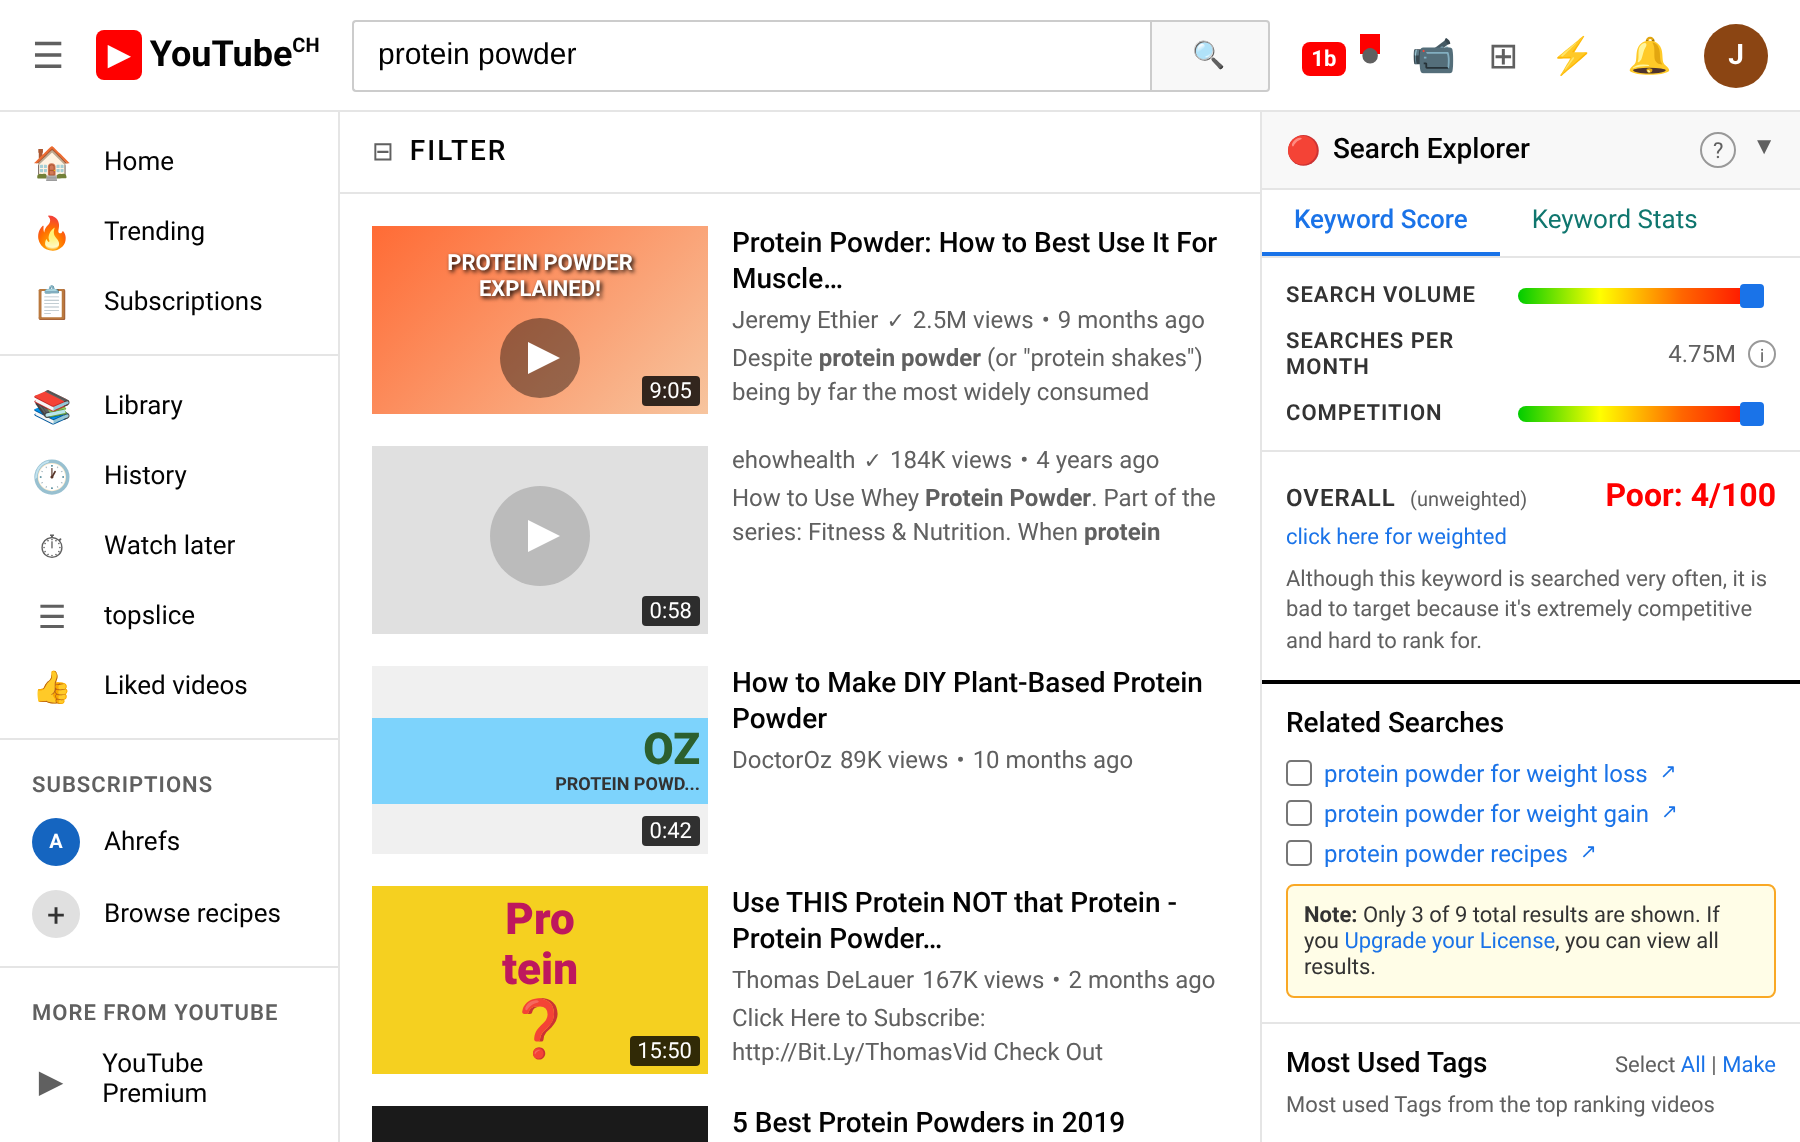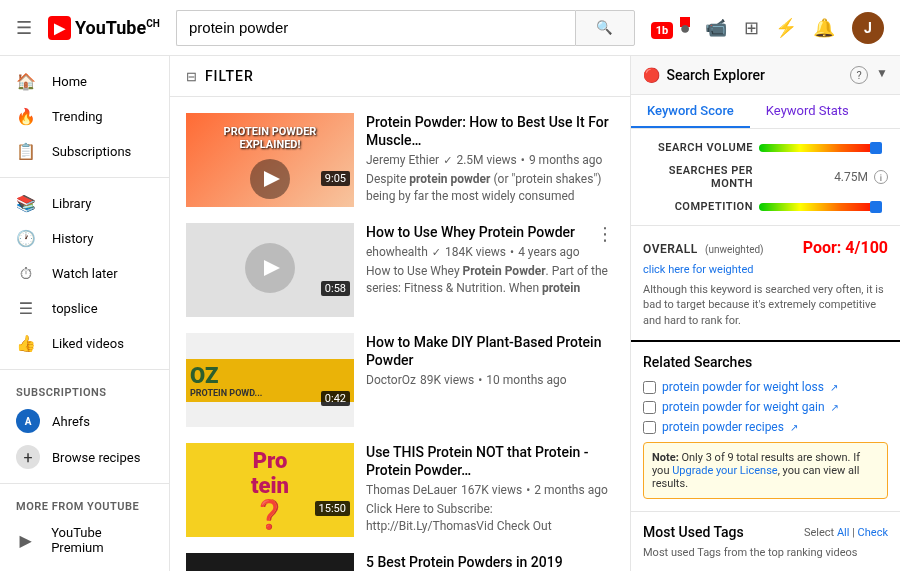--- a/index.html
+++ b/index.html
@@ -36,55 +36,55 @@
     
     .main { flex: 1; overflow-y: auto; }
     .filter-bar { display: flex; align-items: center; padding: 12px 16px; border-bottom: 1px solid #e5e5e5; }
     .filter-icon { color: #606060; margin-right: 8px; }
     .filter-label { font-size: 14px; font-weight: 500; letter-spacing: 1px; text-transform: uppercase; cursor: pointer; }
 
     .video-list { padding: 8px 0; }
     .video-item { display: flex; gap: 12px; padding: 8px 16px; cursor: pointer; }
     .thumbnail { position: relative; width: 168px; height: 94px; flex-shrink: 0; background: #ccc; overflow: hidden; }
     .thumb-placeholder { width: 100%; height: 100%; display: flex; align-items: center; justify-content: center; }
-    .duration { position: absolute; bottom: 21px; right: 4px; background: rgba(0,0,0,0.8); color: white; font-size: 11px; padding: 1px 4px; border-radius: 2px; }
+    .duration { position: absolute; bottom: 4px; right: 4px; background: rgba(0,0,0,0.8); color: white; font-size: 11px; padding: 1px 4px; border-radius: 2px; }
     .video-info { flex: 1; }
     .video-title { font-size: 14px; font-weight: 500; line-height: 1.3; margin-bottom: 4px; }
     .video-meta { font-size: 12px; color: #606060; display: flex; align-items: center; gap: 4px; margin-bottom: 4px; }
     .verified { color: #606060; font-size: 11px; }
     .video-desc { font-size: 12px; color: #606060; line-height: 1.4; }
     .video-more { color: #606060; cursor: pointer; font-size: 18px; }
 
     
     .right-panel { width: 270px; flex-shrink: 0; border-left: 1px solid #e5e5e5; overflow-y: auto; background: #fff; }
     .rp-header { display: flex; align-items: center; justify-content: space-between; padding: 10px 12px; border-bottom: 1px solid #e5e5e5; background: #f8f8f8; }
     .rp-title { font-size: 14px; font-weight: 500; display: flex; align-items: center; gap: 6px; }
     .rp-header-icons { display: flex; gap: 8px; color: #606060; cursor: pointer; }
 
     .tabs { display: flex; border-bottom: 1px solid #e5e5e5; }
-    .tab { padding: 8px 16px; font-size: 13px; cursor: pointer; border-bottom: 2px solid transparent; color: #6d28d9; }
+    .tab { padding: 8px 16px; font-size: 13px; cursor: pointer; border-bottom: 2px solid transparent; color: #0f766e; }
     .tab.active { border-bottom: 2px solid #1a73e8; color: #1a73e8; font-weight: 500; }
 
     .rp-section { padding: 12px; border-bottom: 1px solid #e5e5e5; }
-    .metric-row { display: flex; align-items: center; justify-content: space-between; margin-bottom: 10px; text-align: right; }
+    .metric-row { display: flex; align-items: center; justify-content: space-between; margin-bottom: 10px; }
     .metric-label { font-size: 12px; font-weight: 600; color: #333; letter-spacing: 0.5px; }
     .metric-bar { flex: 1; height: 8px; border-radius: 4px; margin: 0 8px; background: linear-gradient(to right, #00cc00, #ffff00, #ff6600, #ff0000); }
     .metric-bar.competition { background: linear-gradient(to right, #00cc00, #ffff00, #ff6600, #ff0000); }
     .metric-value { font-size: 12px; color: #606060; display: flex; align-items: center; gap: 2px; }
 
     .overall-section { padding: 12px; border-bottom: 2px solid #000000; }
     .overall-label { font-size: 12px; font-weight: 600; color: #333; letter-spacing: 0.5px; }
     .overall-sub { font-size: 10px; color: #606060; }
     .overall-value { font-size: 16px; font-weight: 700; color: #ff0000; }
     .weighted-link { font-size: 11px; color: #1a73e8; cursor: pointer; text-decoration: none; }
     .overall-desc { font-size: 11px; color: #606060; margin-top: 6px; line-height: 1.4; }
 
     .related-section { padding: 12px; border-bottom: 1px solid #e5e5e5; }
     .section-title { font-size: 14px; font-weight: 500; margin-bottom: 10px; }
-    .related-item { display: flex; align-items: center; gap: 6px; margin-bottom: 6px; }
+    .related-item { display: flex; gap: 6px; margin-bottom: 6px; }
     .related-checkbox { width: 13px; height: 13px; cursor: pointer; }
     .related-link { font-size: 12px; color: #1a73e8; cursor: pointer; text-decoration: none; display: flex; align-items: center; gap: 2px; }
 
     .upgrade-note { background: #fffde7; border: 1px solid #f9a825; border-radius: 4px; padding: 8px; font-size: 11px; color: #333; margin-top: 8px; }
     .upgrade-note a { color: #1a73e8; cursor: pointer; }
 
     .tags-section { padding: 12px; border-bottom: 1px solid #e5e5e5; }
     .tags-header { display: flex; align-items: center; justify-content: space-between; margin-bottom: 6px; }
     .tags-select { font-size: 11px; color: #606060; }
     .tags-select a { color: #1a73e8; cursor: pointer; }
@@ -220,38 +220,34 @@
       <div class="video-item">
         <div class="thumbnail thumb2" style="display:flex;align-items:center;justify-content:center;">
           <div style="color:#333;font-size:12px;text-align:center;padding:8px;">
             <div style="width:50px;height:50px;background:#bbb;border-radius:50%;margin:0 auto 4px;display:flex;align-items:center;justify-content:center;">
               <div style="width:0;height:0;border-style:solid;border-width:8px 0 8px 16px;border-color:transparent transparent transparent white;margin-left:4px;"></div>
             </div>
           </div>
           <div class="duration">0:58</div>
         </div>
         <div class="video-info">
-          <div style="display:flex;justify-content:space-between;align-items:flex-start;">
-            <div class="video-title">How to Use Whey Protein Powder</div>
-            <span class="video-more">⋮</span>
-          </div>
           <div class="video-meta">
             <span>ehowhealth</span>
             <span class="verified">✓</span>
             <span>184K views</span>
             <span>•</span>
             <span>4 years ago</span>
           </div>
           <div class="video-desc">How to Use Whey <strong>Protein Powder</strong>. Part of the series: Fitness &amp; Nutrition. When <strong>protein</strong></div>
         </div>
       </div>
 
       <div class="video-item">
         <div class="thumbnail" style="background:#f0f0f0;display:flex;align-items:center;justify-content:center;">
-          <div style="background:#eab308;color:white;font-size:10px;font-weight:bold;padding:4px;text-align:left;width:100%;position:relative;">
+          <div style="background:#7dd3fc;color:white;font-size:10px;font-weight:bold;padding:4px;text-align:right;width:100%;position:relative;">
             <span style="display:block;font-size:22px;font-weight:900;color:#2c5f2e;">OZ</span>
             <span style="display:block;font-size:9px;color:#333;">PROTEIN POWD...</span>
           </div>
           <div class="duration">0:42</div>
         </div>
         <div class="video-info">
           <div class="video-title">How to Make DIY Plant-Based Protein Powder</div>
           <div class="video-meta">
             <span>DoctorOz</span>
             <span>89K views</span>
@@ -368,20 +364,20 @@
       </div>
       <div class="upgrade-note">
         <strong>Note:</strong> Only 3 of 9 total results are shown. If you <a style="color:#1a73e8;cursor:pointer;text-align:center;">Upgrade your License</a>, you can view all results.
       </div>
     </div>
 
     <div class="tags-section">
       <div class="tags-header">
         <span class="section-title" style="margin-bottom:0;">Most Used Tags</span>
         <span class="tags-select">
-          Select <a>All</a> | <a>Check</a>
+          Select <a>All</a> | <a>Make</a>
         </span>
       </div>
       <div class="tags-desc">Most used Tags from the top ranking videos</div>
     </div>
 
   </div>
 </div>
 
 </body></html>

